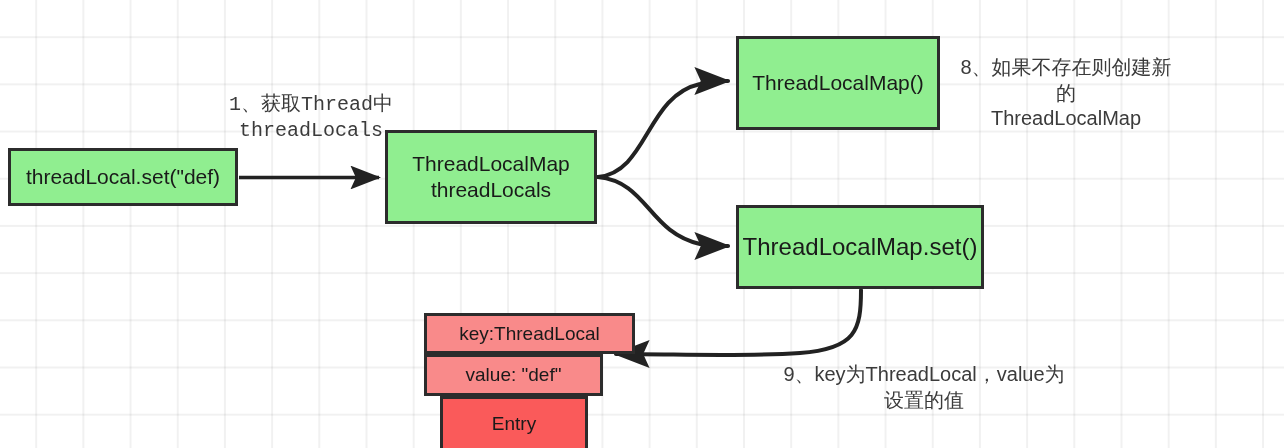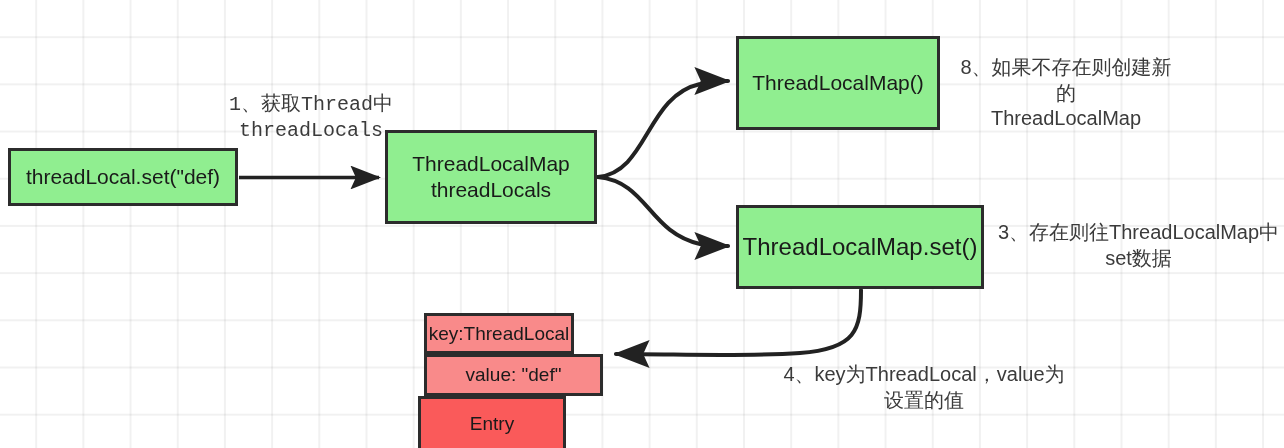--- a/index.html
+++ b/index.html
@@ -57,23 +57,23 @@
     text-align: center;
     line-height: 1.28;
     white-space: pre-line;
   }
 
   
   #node-set-call   { left: 8px;   top: 148px; width: 230px; height: 58px;  font-size: 21px; }
   #node-tlm-field  { left: 385px; top: 130px; width: 212px; height: 94px;  font-size: 21px; }
   #node-tlm-ctor   { left: 736px; top: 36px;  width: 204px; height: 94px;  font-size: 21px; }
   #node-tlm-set    { left: 736px; top: 205px; width: 248px; height: 84px;  font-size: 24px; }
-  #node-entry-key  { left: 424px; top: 313px; width: 150px; height: 41px;  font-size: 19px; }
+  #node-entry-key  { left: 424px; top: 313px; width: 211px; height: 41px;  font-size: 19px; }
   #node-entry-val  { left: 424px; top: 354px; width: 179px; height: 42px;  font-size: 19px; }
-  #node-entry      { left: 418px; top: 396px; width: 148px; height: 52px;  font-size: 19px; border-bottom: none; }
+  #node-entry      { left: 440px; top: 396px; width: 148px; height: 52px;  font-size: 19px; border-bottom: none; }
 
   
   #label-1 { left: 225px; top: 92px;  width: 172px; font-size: 20px; font-family: Liberation Mono, monospace; }
   #label-2 { left: 952px; top: 55px;  width: 228px; font-size: 20px; }
   #label-3 { left: 993px; top: 220px; width: 291px; font-size: 20px; }
   #label-4 { left: 770px; top: 362px; width: 308px; font-size: 20px; }
 </style>
 </head>
 <body>
 
@@ -109,19 +109,17 @@
   <div class="node pink" id="node-entry-val">value: "def"</div>
 
   <div class="node red" id="node-entry">Entry</div>
 
   <div class="label" id="label-1">1、获取Thread中
 threadLocals</div>
 
   <div class="label" id="label-2">8、如果不存在则创建新的
 ThreadLocalMap</div>
 
-  <div class="label" id="label-3">3、存在则往ThreadLocalMap中
-set数据</div>
 
-  <div class="label" id="label-4">4、key为ThreadLocal，value为
+  <div class="label" id="label-4">9、key为ThreadLocal，value为
 设置的值</div>
 
 </div>
 
 </body></html>

